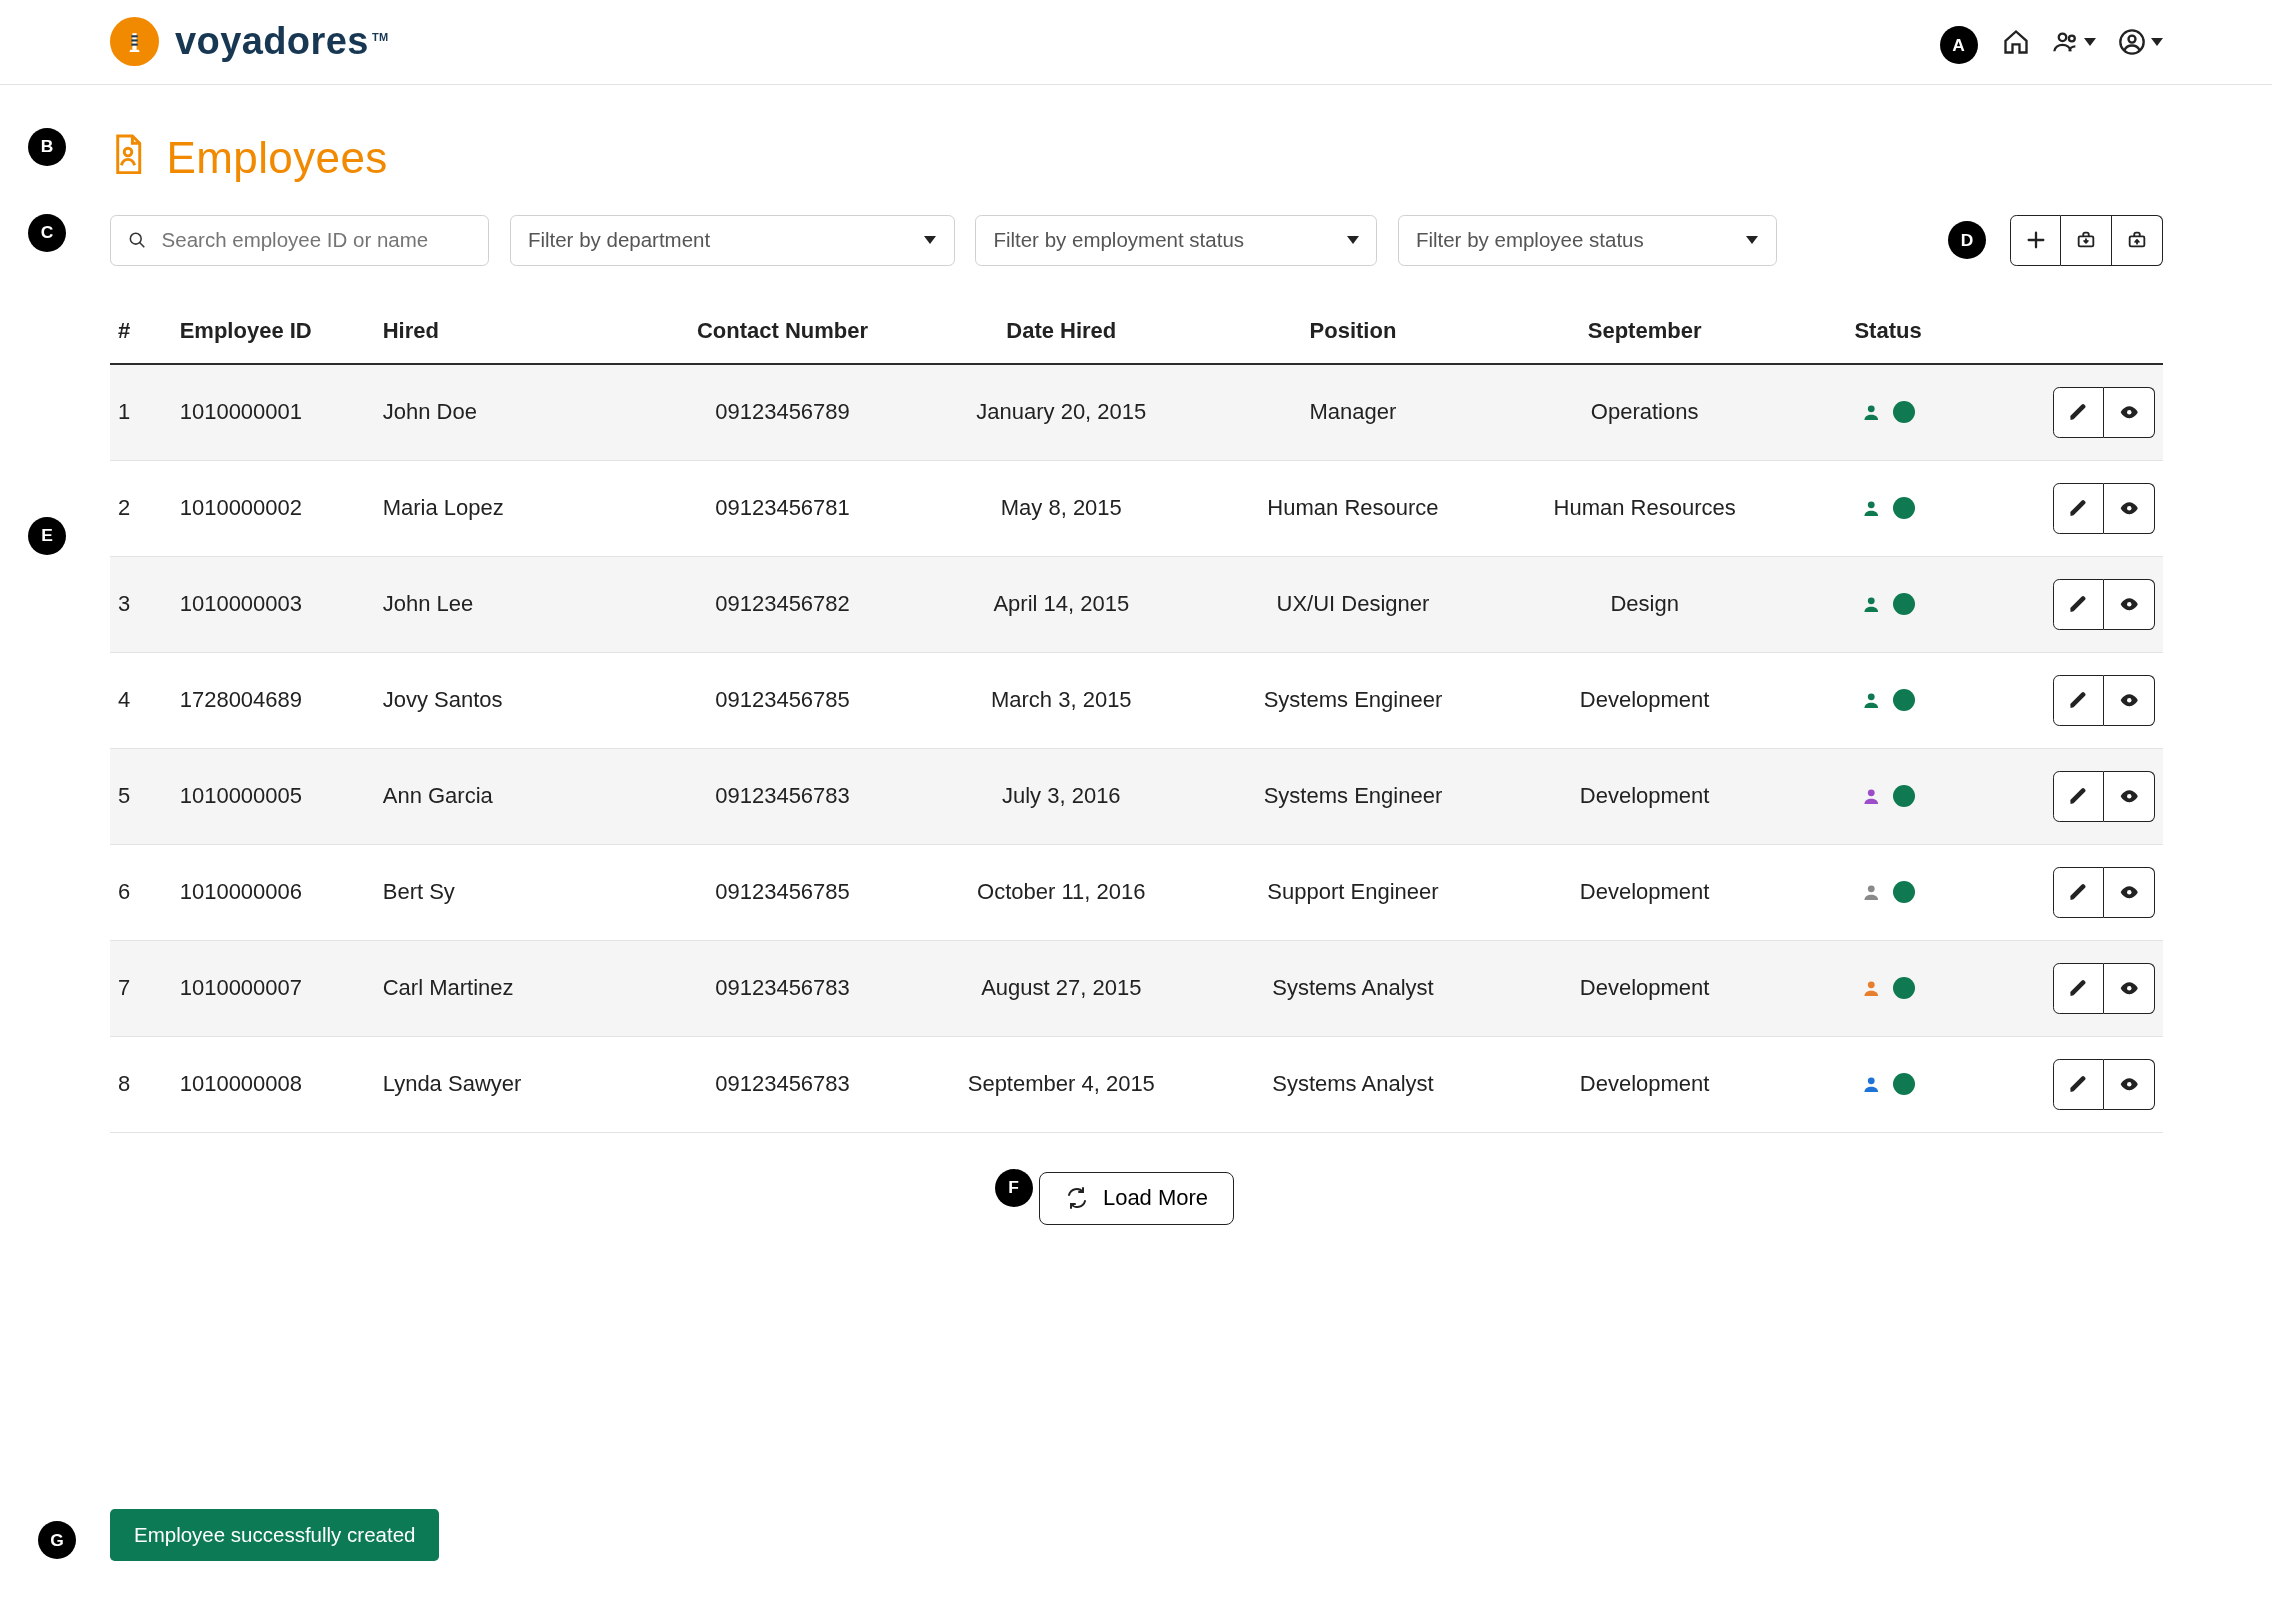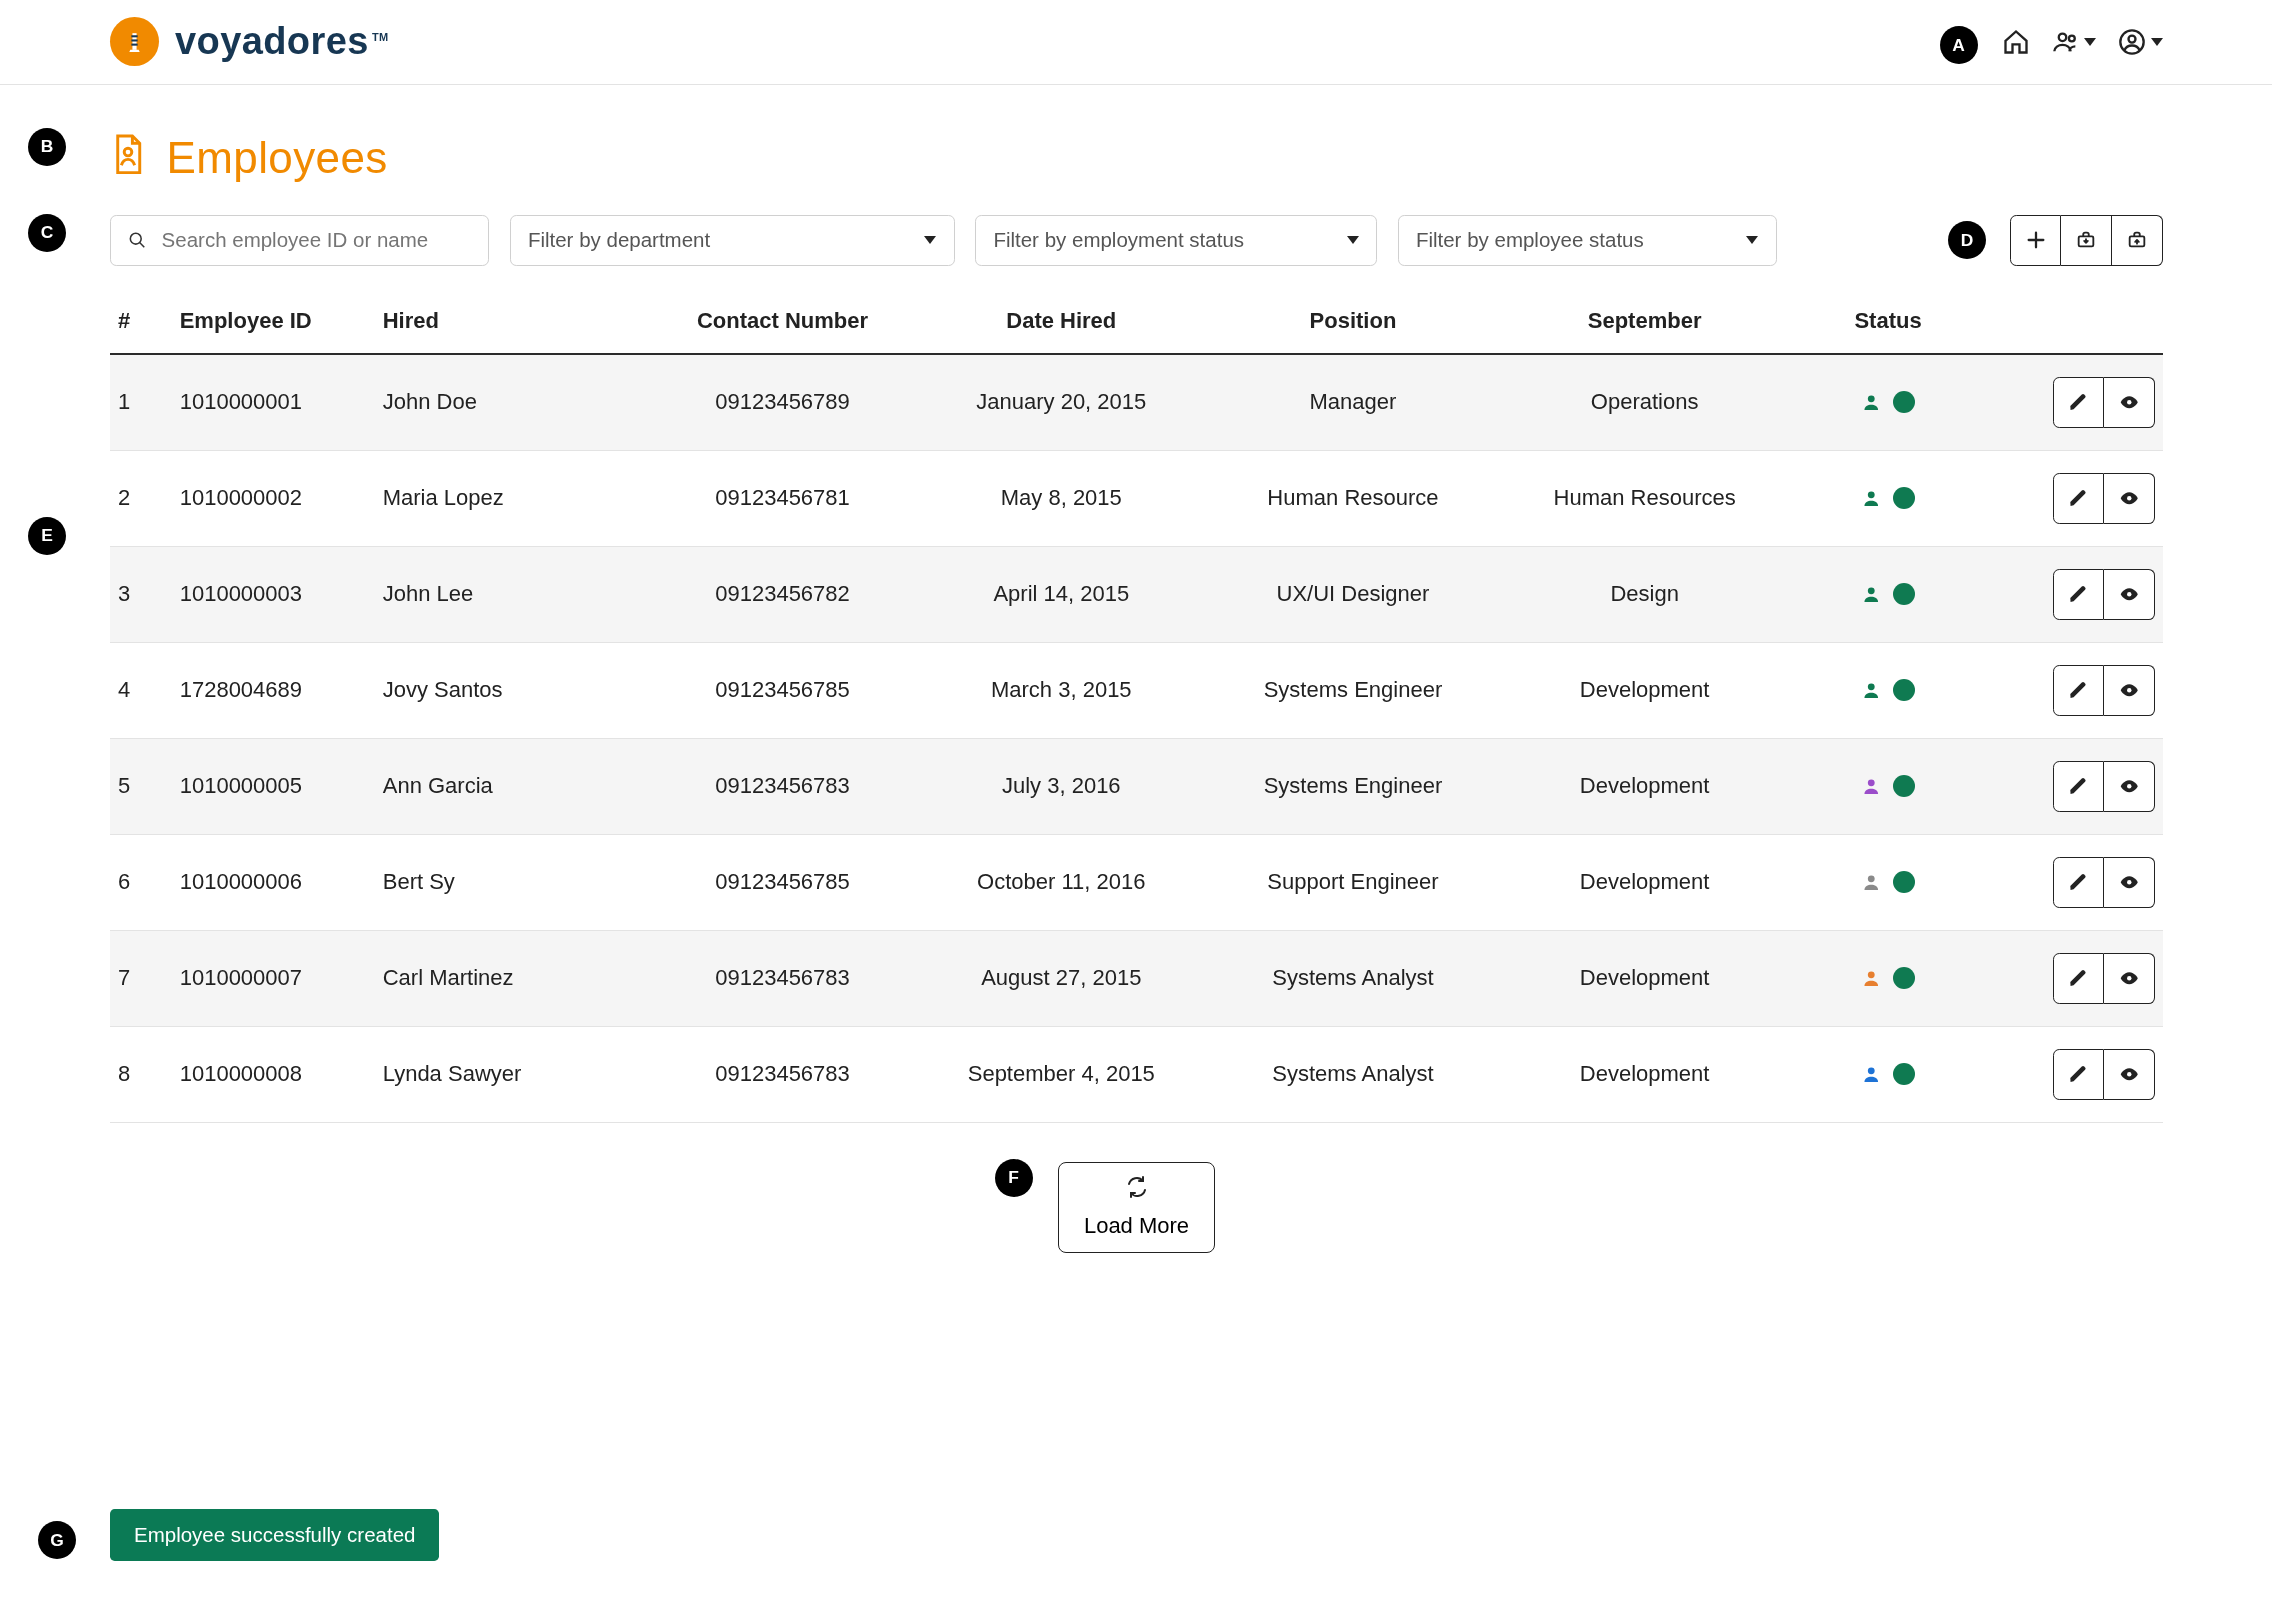--- a/index.html
+++ b/index.html
@@ -63,21 +63,21 @@
     display:flex;align-items:center;gap:20.5px;
     color:var(--orange);
     margin:16px 0 32px 0;
   }
   .page-heading .hicon svg{width:36px;height:44px;}
   .page-heading h1{margin:0;font-size:44px;font-weight:400;letter-spacing:0.4px;}
 
   
   .filters-row{
     display:flex;align-items:flex-start;gap:20.5px;
-    margin-bottom:23px;
+    margin-bottom:33px;
   }
   .field{
     height:51px;border:1.6px solid var(--border);border-radius:6.3px;
     display:flex;align-items:center;padding:0 17.4px;color:#555;
     background:#fff;
   }
   .search-field{width:379px;gap:12.6px;}
   .search-field input{
     border:none;outline:none;font-size:20.5px;width:100%;color:#444;
     background:transparent;
@@ -138,21 +138,21 @@
   .ra-btn+.ra-btn{border-left:none;}
   .ra-btn:first-child{border-radius:6.3px 0 0 6.3px;}
   .ra-btn:last-child{border-radius:0 6.3px 6.3px 0;}
   .ra-btn svg{width:20.5px;height:20.5px;}
 
   
   .load-more-wrap{display:flex;justify-content:center;margin-top:39px;position:relative;}
   .load-more{
     display:flex;align-items:center;gap:14px;
     border:1.6px solid #222;border-radius:8px;
-    padding:12.6px 25px;font-size:22px;cursor:pointer;background:#fff;flex-direction:column;
+    padding:12.6px 25px;font-size:22px;cursor:pointer;background:#fff;
   }
   .load-more svg{width:24px;height:24px;}
 
   
   .toast{
     position:fixed;left:110px;bottom:55px;
     background:var(--toast-green);color:#fff;
     padding:14px 24px;border-radius:4.7px;font-size:20.5px;
   }
 

